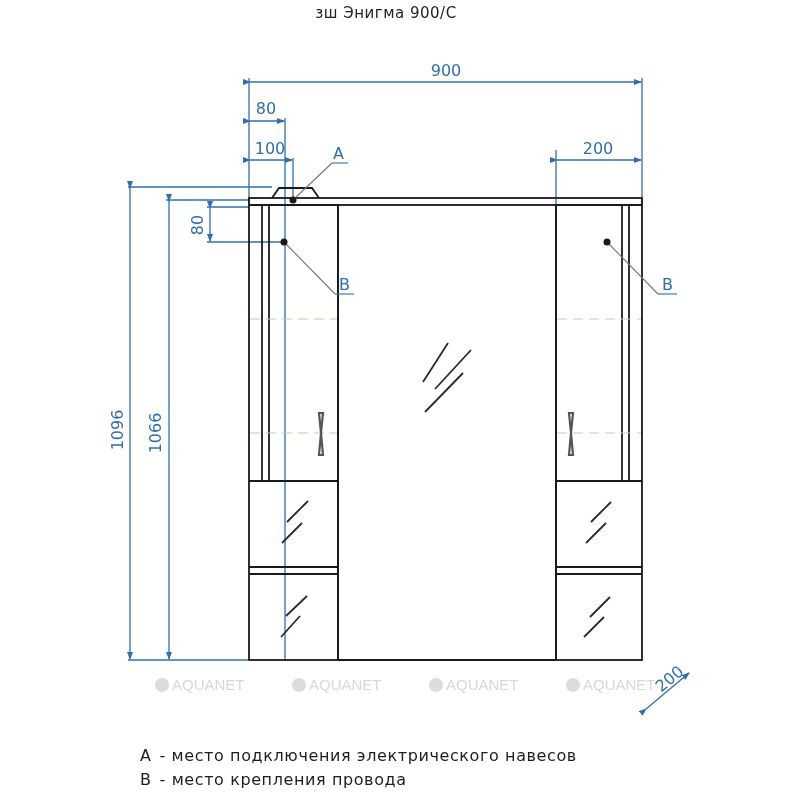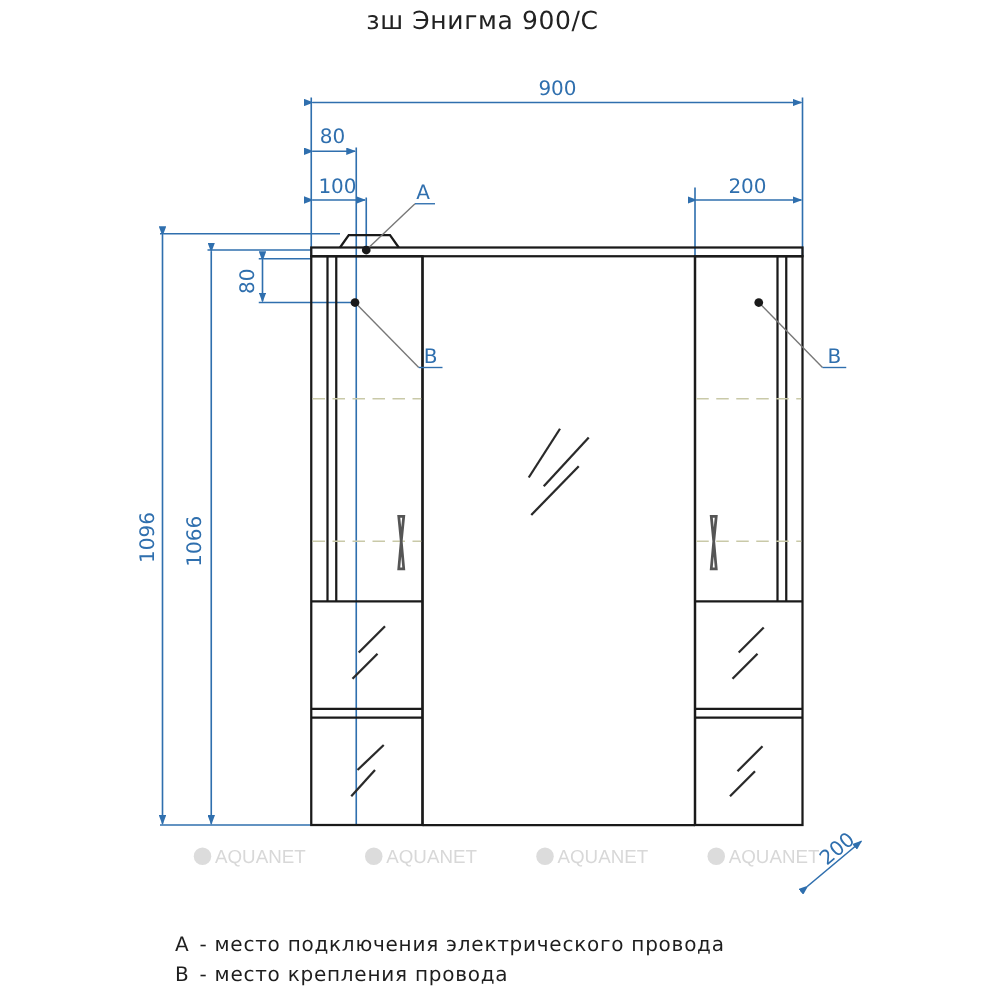--- a/index.html
+++ b/index.html
@@ -1,17 +1,17 @@
 <!DOCTYPE html>
 <html><head>
 <meta charset="utf-8">
 <style>
   html, body { margin:0; padding:0; background:#ffffff; }
   body { width:800px; height:800px; position:relative; overflow:hidden; font-family:"DejaVu Sans", sans-serif; }
-  .title { position:absolute; left:0; top:4px; width:668px; text-align:center; font-size:20px; color:#222; letter-spacing:0.5px; }
+  .title { position:absolute; left:0; top:4px; width:668px; text-align:center; font-size:15px; color:#222; letter-spacing:0.5px; }
   .title span { position:relative; left:52px; }
   svg.drawing { position:absolute; left:0; top:0; }
   .dimtext { fill:#2f6fae; font-family:"DejaVu Sans", sans-serif; font-size:16px; }
   .callout { fill:#2f6fae; font-family:"DejaVu Sans", sans-serif; font-size:16px; }
   .wm { fill:#d8d8d8; font-family:"Liberation Sans", sans-serif; font-size:15px; }
   .legend { position:absolute; left:140px; font-size:16px; color:#1e1e1e; letter-spacing:0.6px; }
   .legend .key { margin-right:8px; }
 </style>
 </head>
 <body>
@@ -136,17 +136,17 @@
     <circle cx="299" cy="685" r="7" fill="#dcdcdc"></circle>
     <text class="wm" x="309" y="690">AQUANET</text>
     <circle cx="436" cy="685" r="7" fill="#dcdcdc"></circle>
     <text class="wm" x="446" y="690">AQUANET</text>
     <circle cx="573" cy="685" r="7" fill="#dcdcdc"></circle>
     <text class="wm" x="583" y="690">AQUANET</text>
   </g>
 </svg>
 
 <div class="legend" style="top:746px;">
-  <span class="key">A</span><span>- место подключения электрического провода</span>
+  <span class="key">A</span><span>- место подключения электрического навесов</span>
 </div>
 <div class="legend" style="top:770px;">
   <span class="key">B</span><span>- место крепления провода</span>
 </div>
 
 </body></html>

